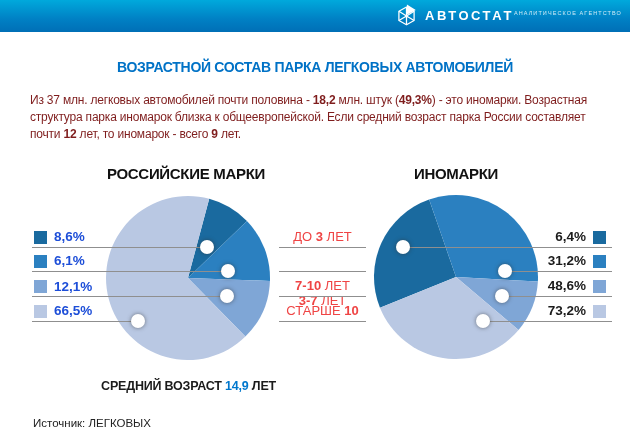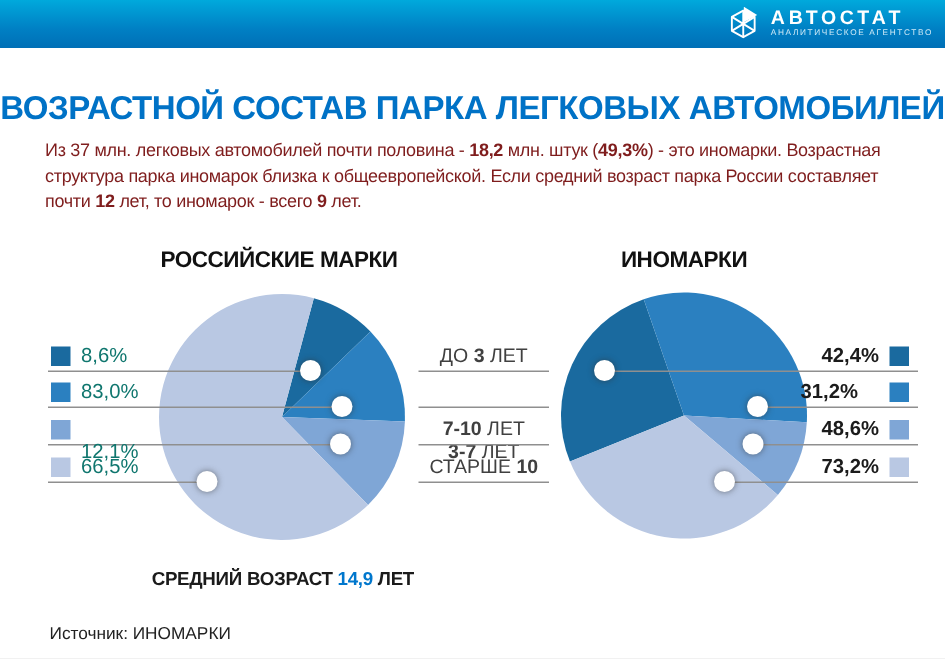--- a/index.html
+++ b/index.html
@@ -4,43 +4,43 @@
 <style>
   html,body{margin:0;padding:0;background:#e8e8e8;}
   .stage{
     position:relative;width:630px;height:439px;background:#ffffff;overflow:hidden;
     font-family:"Liberation Sans","DejaVu Sans",sans-serif;color:#1b1b1b;
   }
   
   .header{position:absolute;left:0;top:0;width:630px;height:32px;
     background:linear-gradient(to bottom,#00a9dc 0%,#0080c4 60%,#006fb6 100%);}
   .logo{position:absolute;right:8px;top:2px;display:flex;align-items:center;gap:5px;}
-  .logo-text{display:flex;flex-direction:column;line-height:1;}
+  .logo-text{display:flex;line-height:1;}
   .logo-title{color:#ffffff;font-weight:bold;font-size:13px;letter-spacing:2.5px;}
   .logo-sub{color:#cfeaf7;font-size:5.5px;letter-spacing:1.1px;text-transform:uppercase;margin-top:2px;}
   
   .main-title{position:absolute;left:0;top:59px;width:630px;text-align:center;
-    color:#0072c6;font-size:22px;font-weight:bold;letter-spacing:-0.3px;}
+    color:#0072c6;font-size:14px;font-weight:bold;letter-spacing:-0.3px;}
   
   .intro{position:absolute;left:30px;top:92px;width:580px;font-size:12px;
     line-height:17px;letter-spacing:-0.2px;color:#7f1d1d;}
   .intro b,.b{font-weight:bold;}
   
   .chart-title{position:absolute;top:165px;width:180px;text-align:center;
     font-size:15px;font-weight:bold;letter-spacing:-0.3px;color:#111;}
   
   .pie{position:absolute;width:170px;height:170px;z-index:1;}
   
   .leader{position:absolute;height:1px;background:#8f8f8f;z-index:2;}
   .swatch{position:absolute;width:13px;height:13px;z-index:2;}
-  .lg-label{position:absolute;font-size:13.5px;font-weight:normal;color:#0f766e;z-index:2;white-space:nowrap;}
+  .lg-label{position:absolute;font-size:13.5px;font-weight:bold;color:#1d4ed8;z-index:2;white-space:nowrap;}
   .lg-label-r{position:absolute;font-size:13.5px;font-weight:bold;color:#1b1b1b;z-index:2;text-align:right;width:75px;white-space:nowrap;}
   .dot{position:absolute;width:14px;height:14px;border-radius:50%;background:#ffffff;
     box-shadow:0 0 4px rgba(50,50,50,.6);z-index:3;}
-  .age-label{position:absolute;width:87px;text-align:center;font-size:13px;color:#404040;z-index:2;white-space:nowrap;}
+  .age-label{position:absolute;width:87px;text-align:center;font-size:13px;color:#ef4444;z-index:2;white-space:nowrap;}
   
   .avg{position:absolute;top:379px;width:180px;text-align:right;font-size:12.5px;
     font-weight:bold;letter-spacing:-0.2px;color:#1b1b1b;white-space:nowrap;}
   .avg .accent{color:#0077cd;}
   
   .source{position:absolute;left:33px;top:417px;font-size:11.5px;color:#222;}
 </style>
 </head>
 <body>
 
@@ -83,26 +83,26 @@
     </svg>
 
   <div>
     <div class="leader" style="left:32px;top:247px;width:175px;"></div>
     <span class="swatch" style="left: 34px; top: 231px; background: rgb(26, 106, 159);"></span>
     <span class="lg-label" style="left:54px;top:229px;">8,6%</span>
     <span class="dot" style="left:200px;top:240px;"></span>
 
     <div class="leader" style="left:32px;top:271px;width:196px;"></div>
     <span class="swatch" style="left: 34px; top: 255px; background: rgb(43, 128, 192);"></span>
-    <span class="lg-label" style="left:54px;top:253px;">83,0%</span>
+    <span class="lg-label" style="left:54px;top:253px;">6,1%</span>
     <span class="dot" style="left:221px;top:264px;"></span>
 
     <div class="leader" style="left:32px;top:296px;width:195px;"></div>
     <span class="swatch" style="left: 34px; top: 280px; background: rgb(127, 166, 214);"></span>
-    <span class="lg-label" style="left:54px;top:293px;text-align:right;">12,1%</span>
+    <span class="lg-label" style="left:54px;top:279px;text-align:right;">12,1%</span>
     <span class="dot" style="left:220px;top:289px;"></span>
 
     <div class="leader" style="left:32px;top:321px;width:106px;"></div>
     <span class="swatch" style="left: 34px; top: 305px; background: rgb(185, 200, 227);"></span>
     <span class="lg-label" style="left:54px;top:303px;">66,5%</span>
     <span class="dot" style="left:131px;top:314px;"></span>
   </div>
 
   <div>
     <div class="leader" style="left:279px;top:247px;width:87px;"></div>
@@ -113,39 +113,39 @@
 
     <div class="leader" style="left:279px;top:296px;width:87px;"></div>
     <div class="age-label" style="left:279px;top:278px;"><span class="b">7-10</span><span> ЛЕТ</span></div>
 
     <div class="leader" style="left:279px;top:321px;width:87px;"></div>
     <div class="age-label" style="left:279px;top:303px;"><span>СТАРШЕ </span><span class="b">10</span></div>
   </div>
 
   <div>
     <div class="leader" style="left:403px;top:247px;width:209px;"></div>
-    <span class="lg-label-r" style="left:511px;top:229px;">42,4%</span>
+    <span class="lg-label-r" style="left:511px;top:229px;">6,4%</span>
     <span class="swatch" style="left: 593px; top: 231px; background: rgb(26, 106, 159);"></span>
     <span class="dot" style="left:396px;top:240px;"></span>
 
     <div class="leader" style="left:505px;top:271px;width:107px;"></div>
-    <span class="lg-label-r" style="left:497px;top:253px;">31,2%</span>
+    <span class="lg-label-r" style="left:511px;top:253px;">31,2%</span>
     <span class="swatch" style="left: 593px; top: 255px; background: rgb(43, 128, 192);"></span>
     <span class="dot" style="left:498px;top:264px;"></span>
 
     <div class="leader" style="left:502px;top:296px;width:110px;"></div>
     <span class="lg-label-r" style="left:511px;top:278px;">48,6%</span>
     <span class="swatch" style="left: 593px; top: 280px; background: rgb(127, 166, 214);"></span>
     <span class="dot" style="left:495px;top:289px;"></span>
 
     <div class="leader" style="left:483px;top:321px;width:129px;"></div>
     <span class="lg-label-r" style="left:511px;top:303px;">73,2%</span>
     <span class="swatch" style="left: 593px; top: 305px; background: rgb(185, 200, 227);"></span>
     <span class="dot" style="left:476px;top:314px;"></span>
   </div>
 
   <div class="avg" style="left:96px;">
     <span>СРЕДНИЙ ВОЗРАСТ </span><span class="accent">14,9</span><span> ЛЕТ</span>
   </div>
 
-  <div class="source">Источник: ИНОМАРКИ</div>
+  <div class="source">Источник: ЛЕГКОВЫХ</div>
 
 </div>
 
 </body></html>

